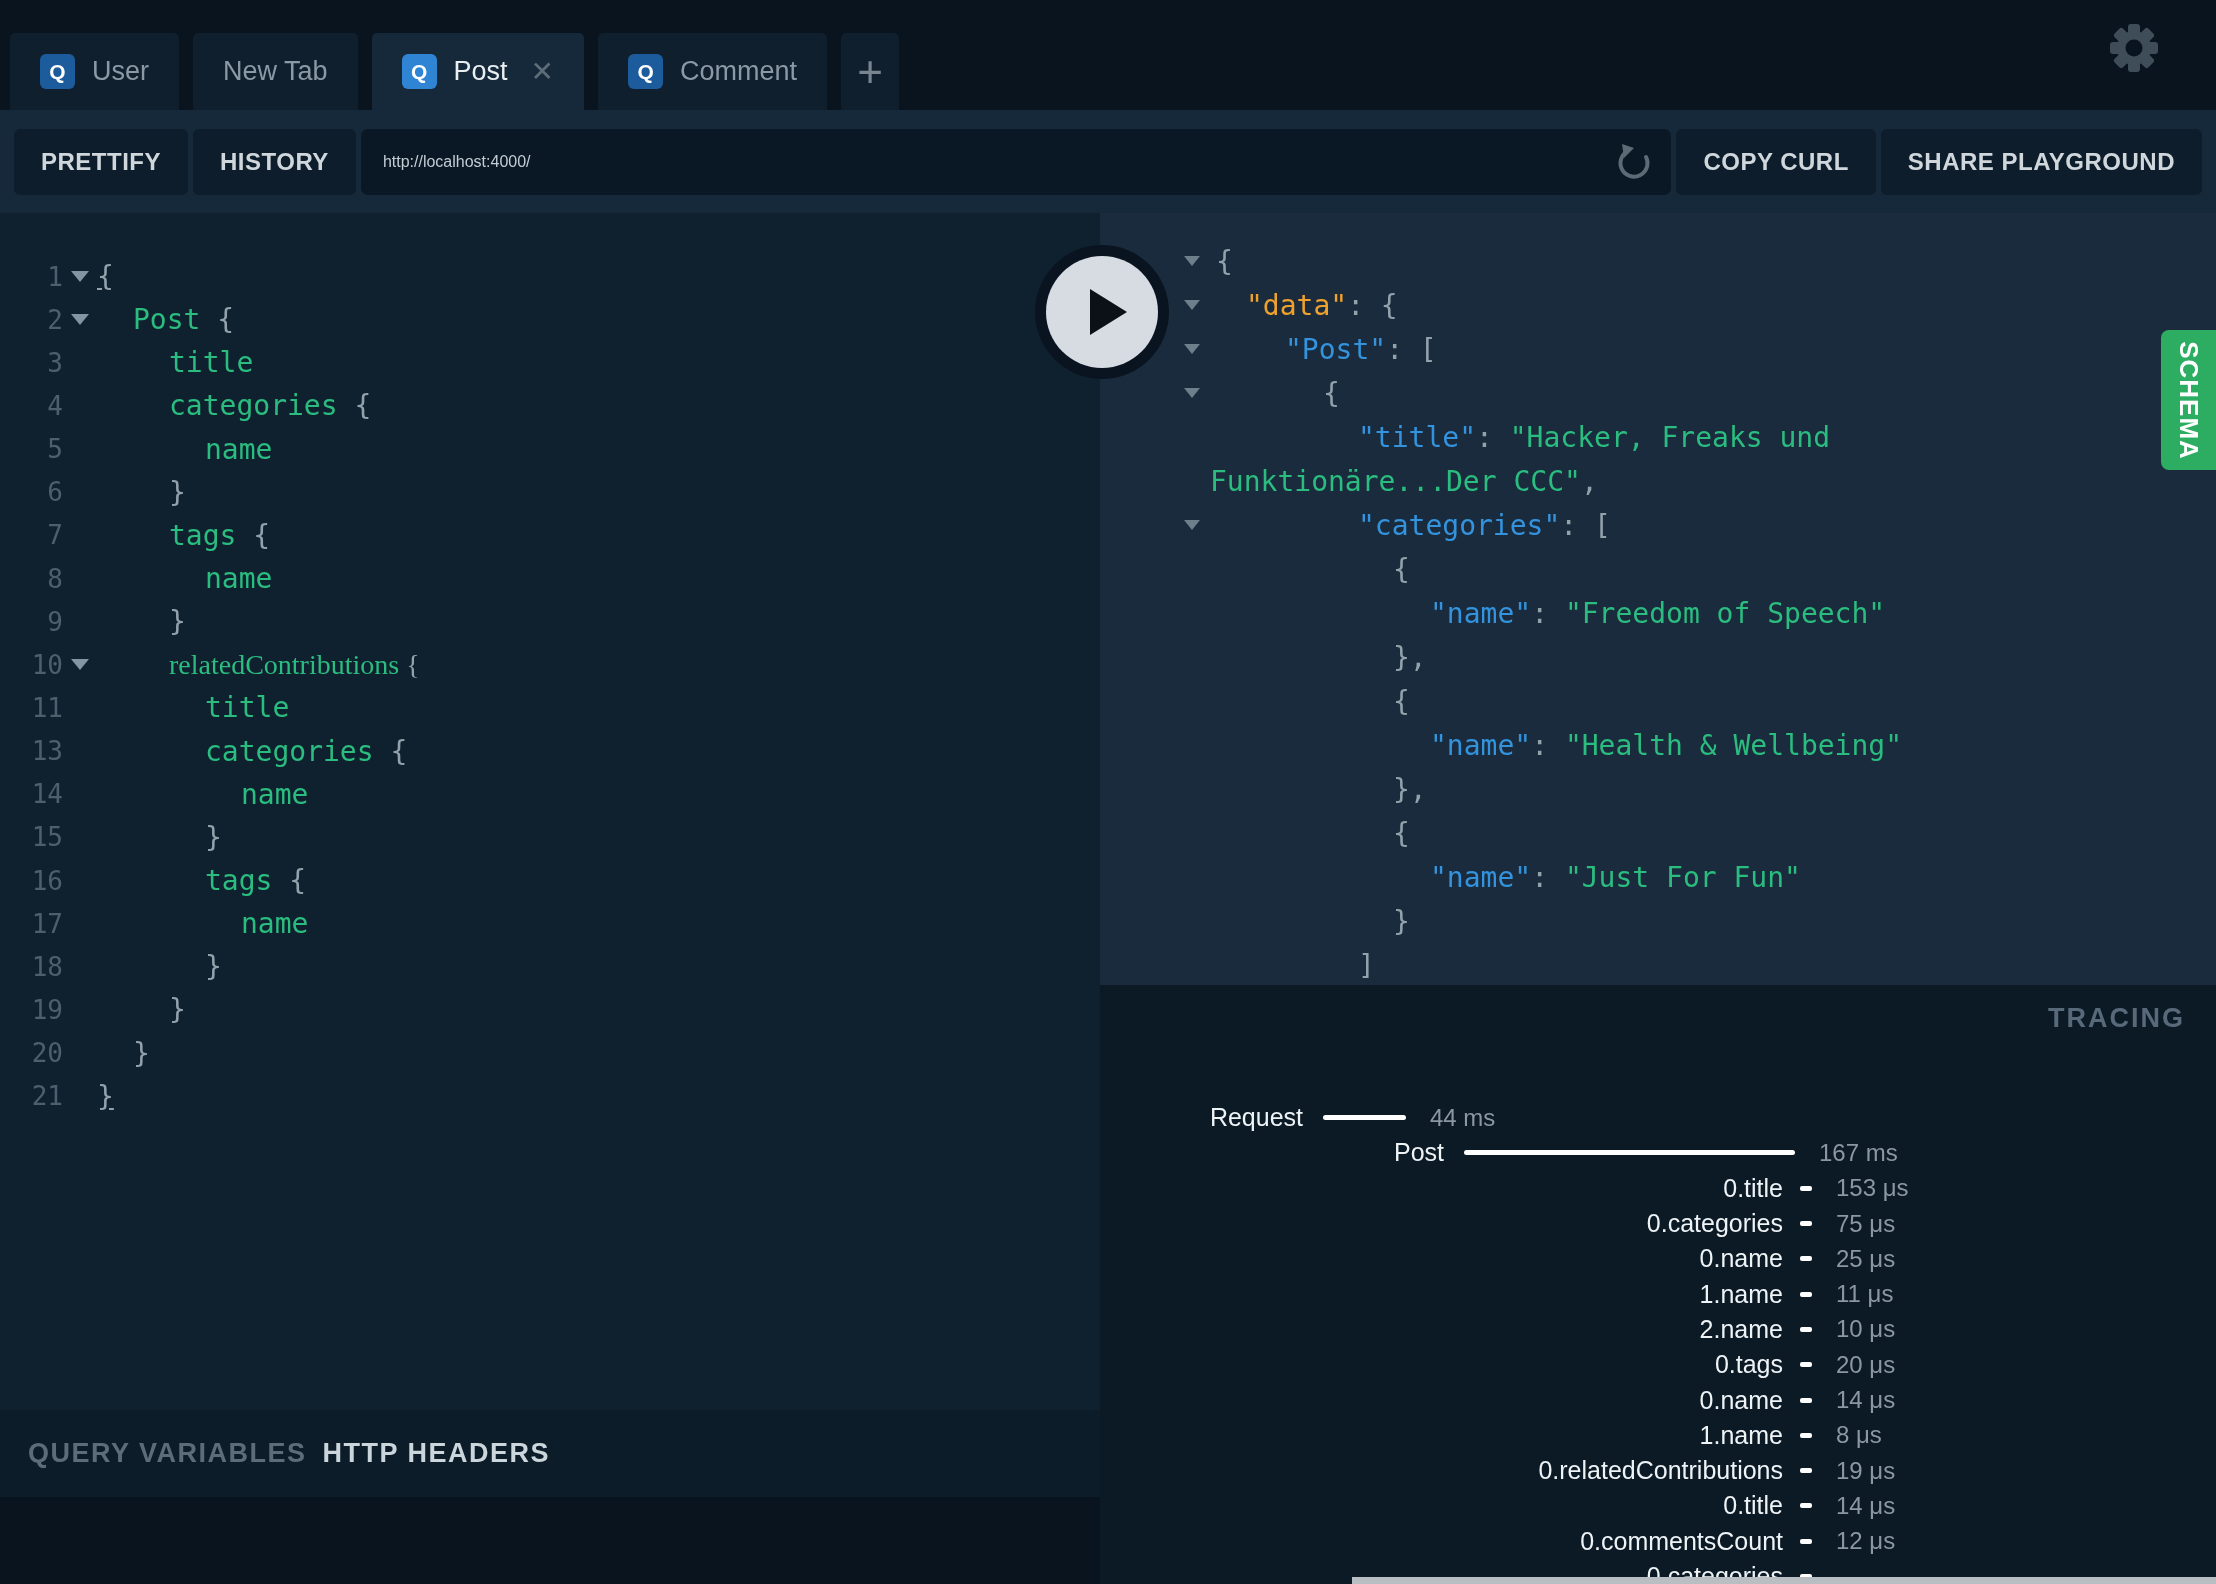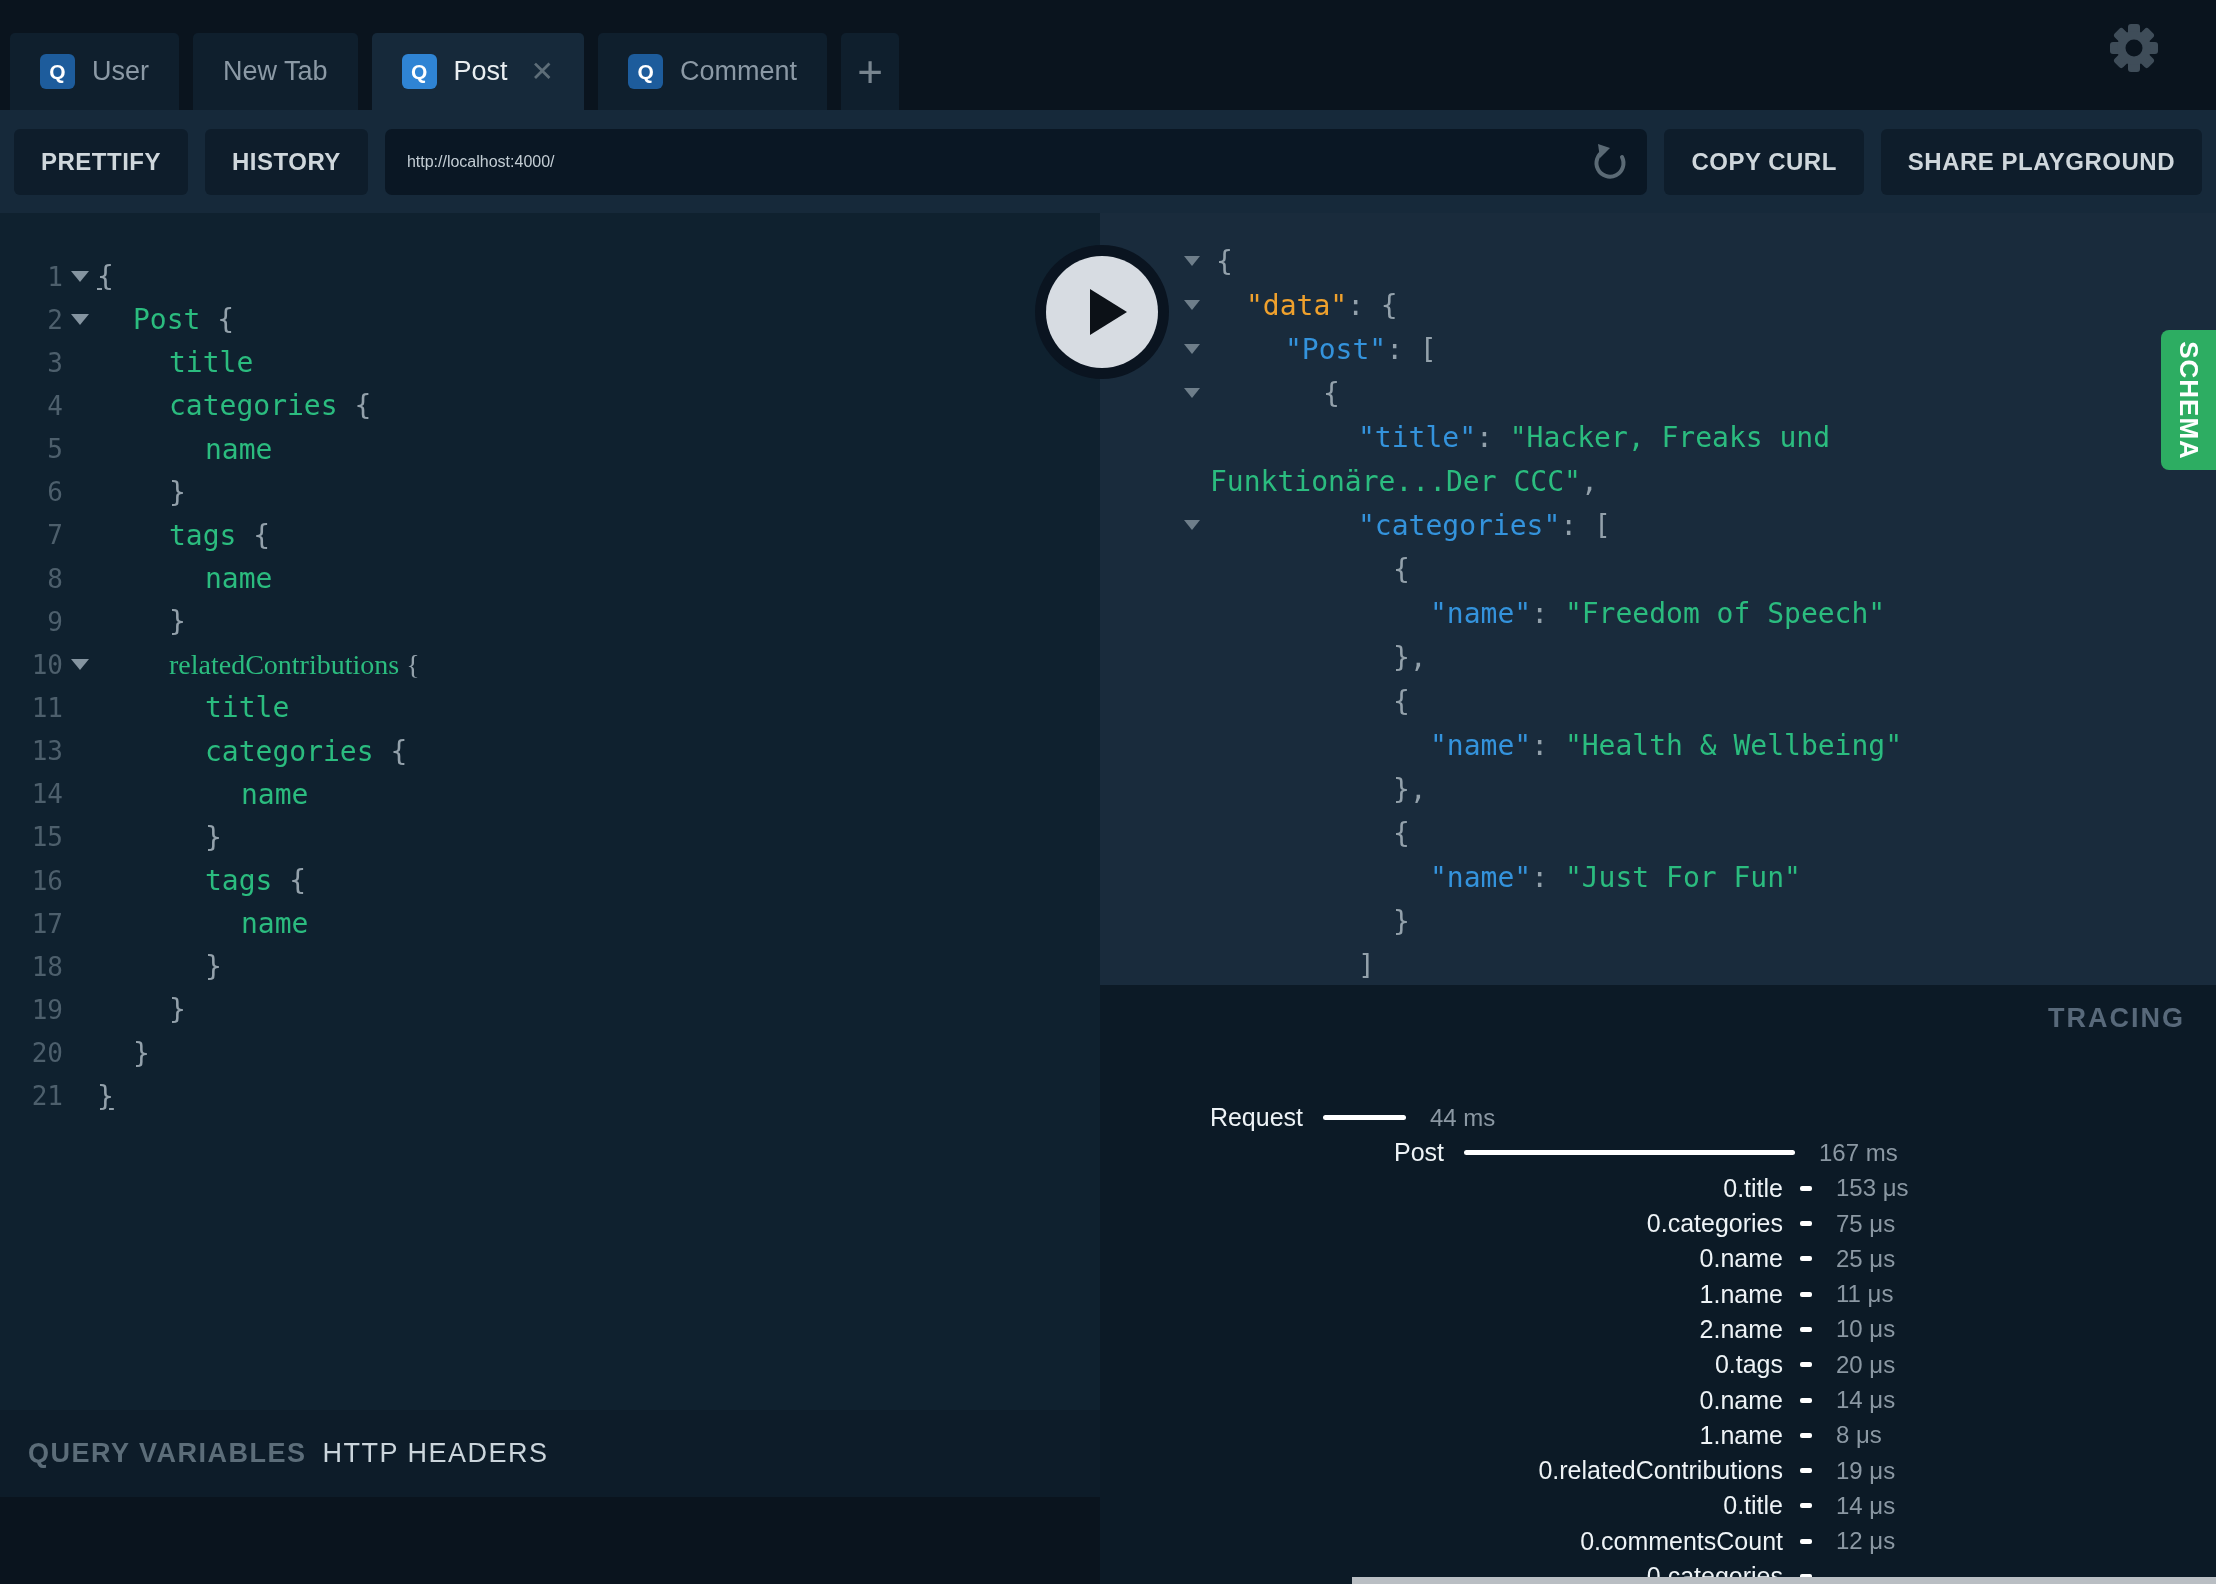--- a/index.html
+++ b/index.html
@@ -16,21 +16,21 @@
   .qbadge { width:35px; height:35px; border-radius:6px; background:#1d5c9c; color:#fff;
     font-weight:bold; font-size:21px; display:flex; align-items:center; justify-content:center; }
   .tab.active .qbadge { background:#2f84d4; }
   .tab-close { color:#5d6d78; font-size:28px; margin-left:6px; line-height:1; }
   .tab-add { height:77px; width:58px; background:#0f1f2d; border-radius:5px 5px 0 0;
     display:flex; align-items:center; justify-content:center; color:#78858f; font-size:44px; font-weight:300; cursor:pointer;}
   .gear { position:absolute; top:22px; right:56px; width:52px; height:52px; cursor:pointer; }
 
   
   .toolbar { position:absolute; top:110px; left:0; right:0; height:103px; background:#16293a;
-    display:flex; align-items:center; padding:0 14px; gap:17px; }
+    display:flex; align-items:center; padding:0 14px; gap:5px; }
   .tbtn { background:#0e1d2b; color:#cfd7dc; font-size:24px; letter-spacing:0.5px; font-weight:600;
     padding:0 27px; height:66px; border-radius:6px; display:flex; align-items:center; cursor:pointer; }
   .urlwrap { flex:1; height:66px; background:#0a1724; border-radius:7px; display:flex;
     align-items:center; padding:0 22px; position:relative; }
   .url { color:#c3cdd4; font-size:16px; }
   .reload { position:absolute; right:16px; top:13px; width:40px; height:40px; cursor:pointer; }
 
   
   .editor-pane { position:absolute; top:213px; left:0; width:1100px; height:1284px;
     background:#0f212f; overflow:hidden; }
@@ -40,21 +40,21 @@
   .ln { width:63px; text-align:right; color:#4d5f6c; font-size:26px; flex:none; }
   .fold { width:34px; display:flex; justify-content:center; align-items:center; flex:none; }
   .tri { width:0; height:0; border-left:9px solid transparent; border-right:9px solid transparent;
     border-top:11px solid #8494a0; }
   .code { white-space:pre; }
   .f { color:#2bbc7f; } .b { color:#93a1ab; } .u { text-decoration:underline; }
 
   .ed-footer { position:absolute; left:0; bottom:0; width:1100px; height:87px; background:#0d1c29;
     display:flex; align-items:center; gap:16px; padding-left:28px; }
   .fq { color:#5c6d79; font-size:27px; font-weight:700; letter-spacing:1.5px; cursor:pointer; }
-  .fh { color:#cbd5dc; font-size:27px; font-weight:400; letter-spacing:1.5px; cursor:pointer; }
+  .fh { color:#cbd5dc; font-size:27px; font-weight:700; letter-spacing:1.5px; cursor:pointer; }
 
   
   .resp-pane { position:absolute; top:213px; left:1100px; right:0; height:772px;
     background:#192b3c; overflow:hidden; }
   .rs-lines { position:absolute; top:26px; left:0; right:0; }
   .rs-line { position:relative; height:44px; display:flex; align-items:center;
     font-family:"DejaVu Sans Mono", monospace; font-size:28px; }
   .rarrow { position:absolute; left:84px; width:0; height:0;
     border-left:8px solid transparent; border-right:8px solid transparent;
     border-top:10px solid #6e7e8a; }

